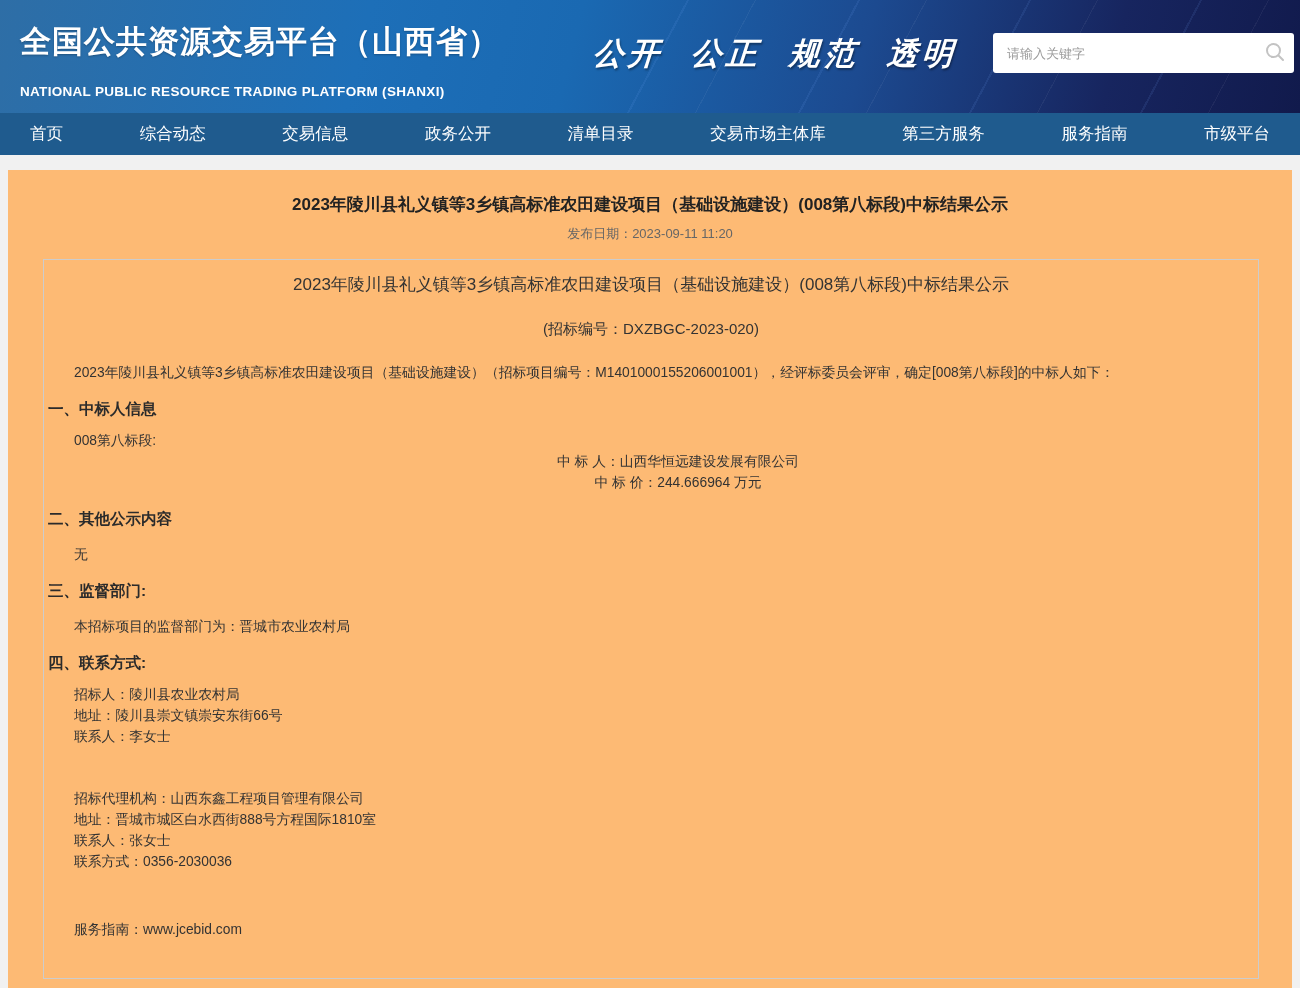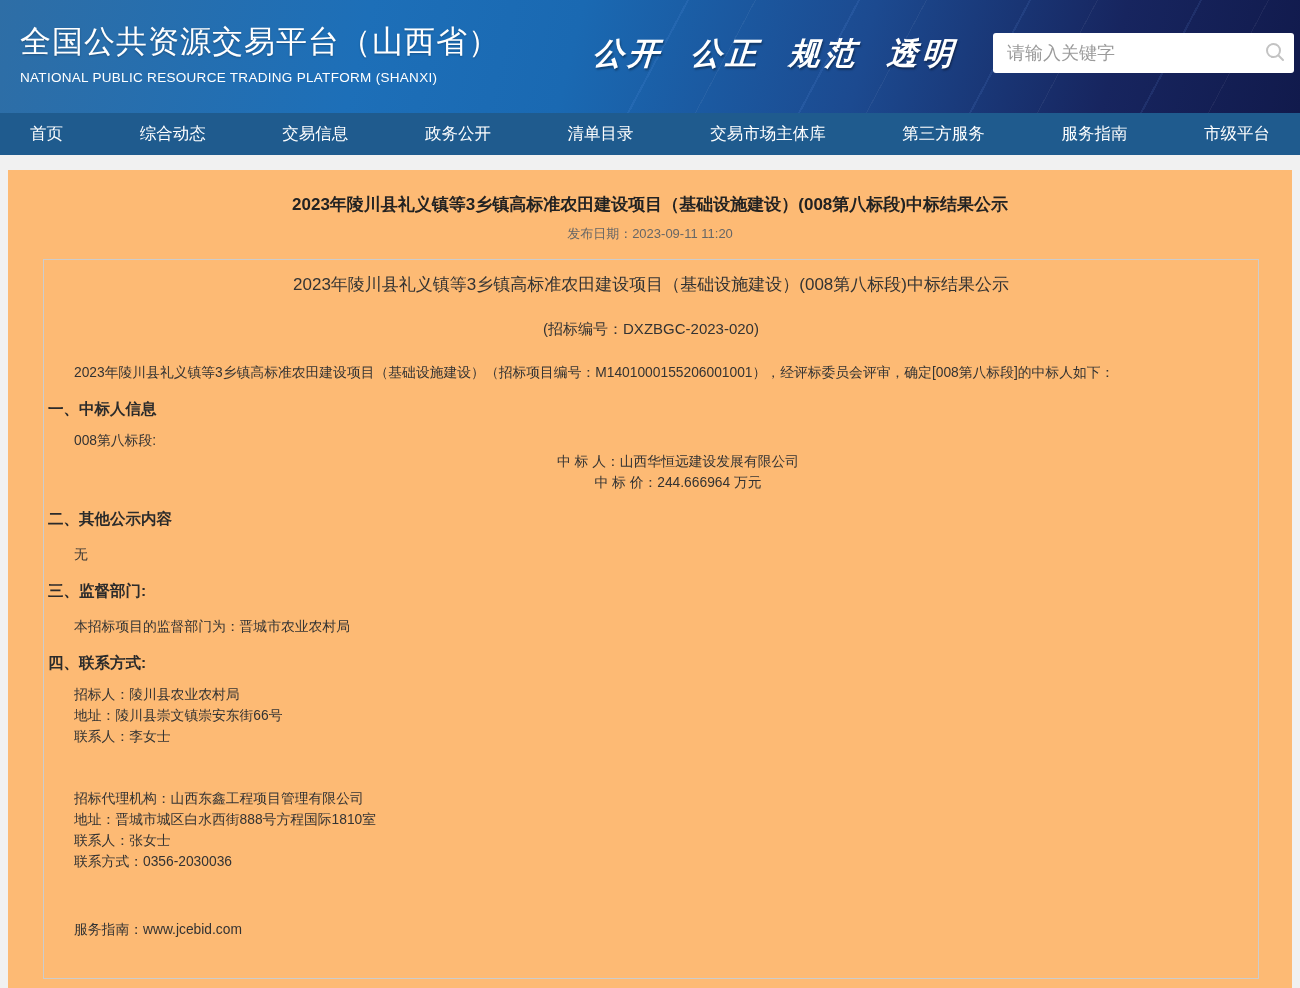--- a/index.html
+++ b/index.html
@@ -23,44 +23,44 @@
   .header-deco {
     position: absolute; top: 0; right: 0; width: 55%; height: 100%;
     background:
       repeating-linear-gradient(118deg,
         transparent 0 90px, rgba(120,170,255,0.10) 90px 92px,
         transparent 92px 150px, rgba(255,255,255,0.05) 150px 151px);
     pointer-events: none;
   }
   .logo-block { position: absolute; left: 20px; top: 21px; color: #fff; }
   .site-title {
-    font-size: 31px; font-weight: normal; letter-spacing: 1px;
+    font-size: 31px; font-weight: bold; letter-spacing: 1px;
     text-shadow: 0 1px 2px rgba(0,0,0,0.25);
   }
   .site-subtitle {
-    font-size: 13.5px; margin-top: 7px; letter-spacing: 0.3px; font-weight: 400;
+    font-size: 13.5px; margin-top: 21px; letter-spacing: 0.3px; font-weight: 700;
   }
   .slogan {
     position: absolute; left: 593px; top: 33px;
     display: flex; gap: 28px; color: #fff;
     font-size: 31px; font-weight: 900; font-style: italic;
     letter-spacing: 4px;
     transform: skewX(-4deg);
     text-shadow: 1px 2px 2px rgba(0,0,0,0.35);
     white-space: nowrap;
   }
   .search-box {
     position: absolute; right: 6px; top: 33px;
     width: 301px; height: 40px; background: #fff;
     border-radius: 3px; display: flex; align-items: center;
   }
   .search-input {
     flex: 1; height: 100%; border: none; outline: none;
     background: transparent; padding: 0 8px 0 14px;
-    font-size: 18px; color: #333;
+    font-size: 13px; color: #333;
     font-family: "Liberation Sans", "DejaVu Sans", sans-serif;
   }
   .search-input::placeholder { color: #9b9b9b; }
   .search-icon-btn {
     width: 38px; height: 100%; display: flex; align-items: center;
     justify-content: center; cursor: pointer; background: none; border: none;
   }
 
   
   .nav {

